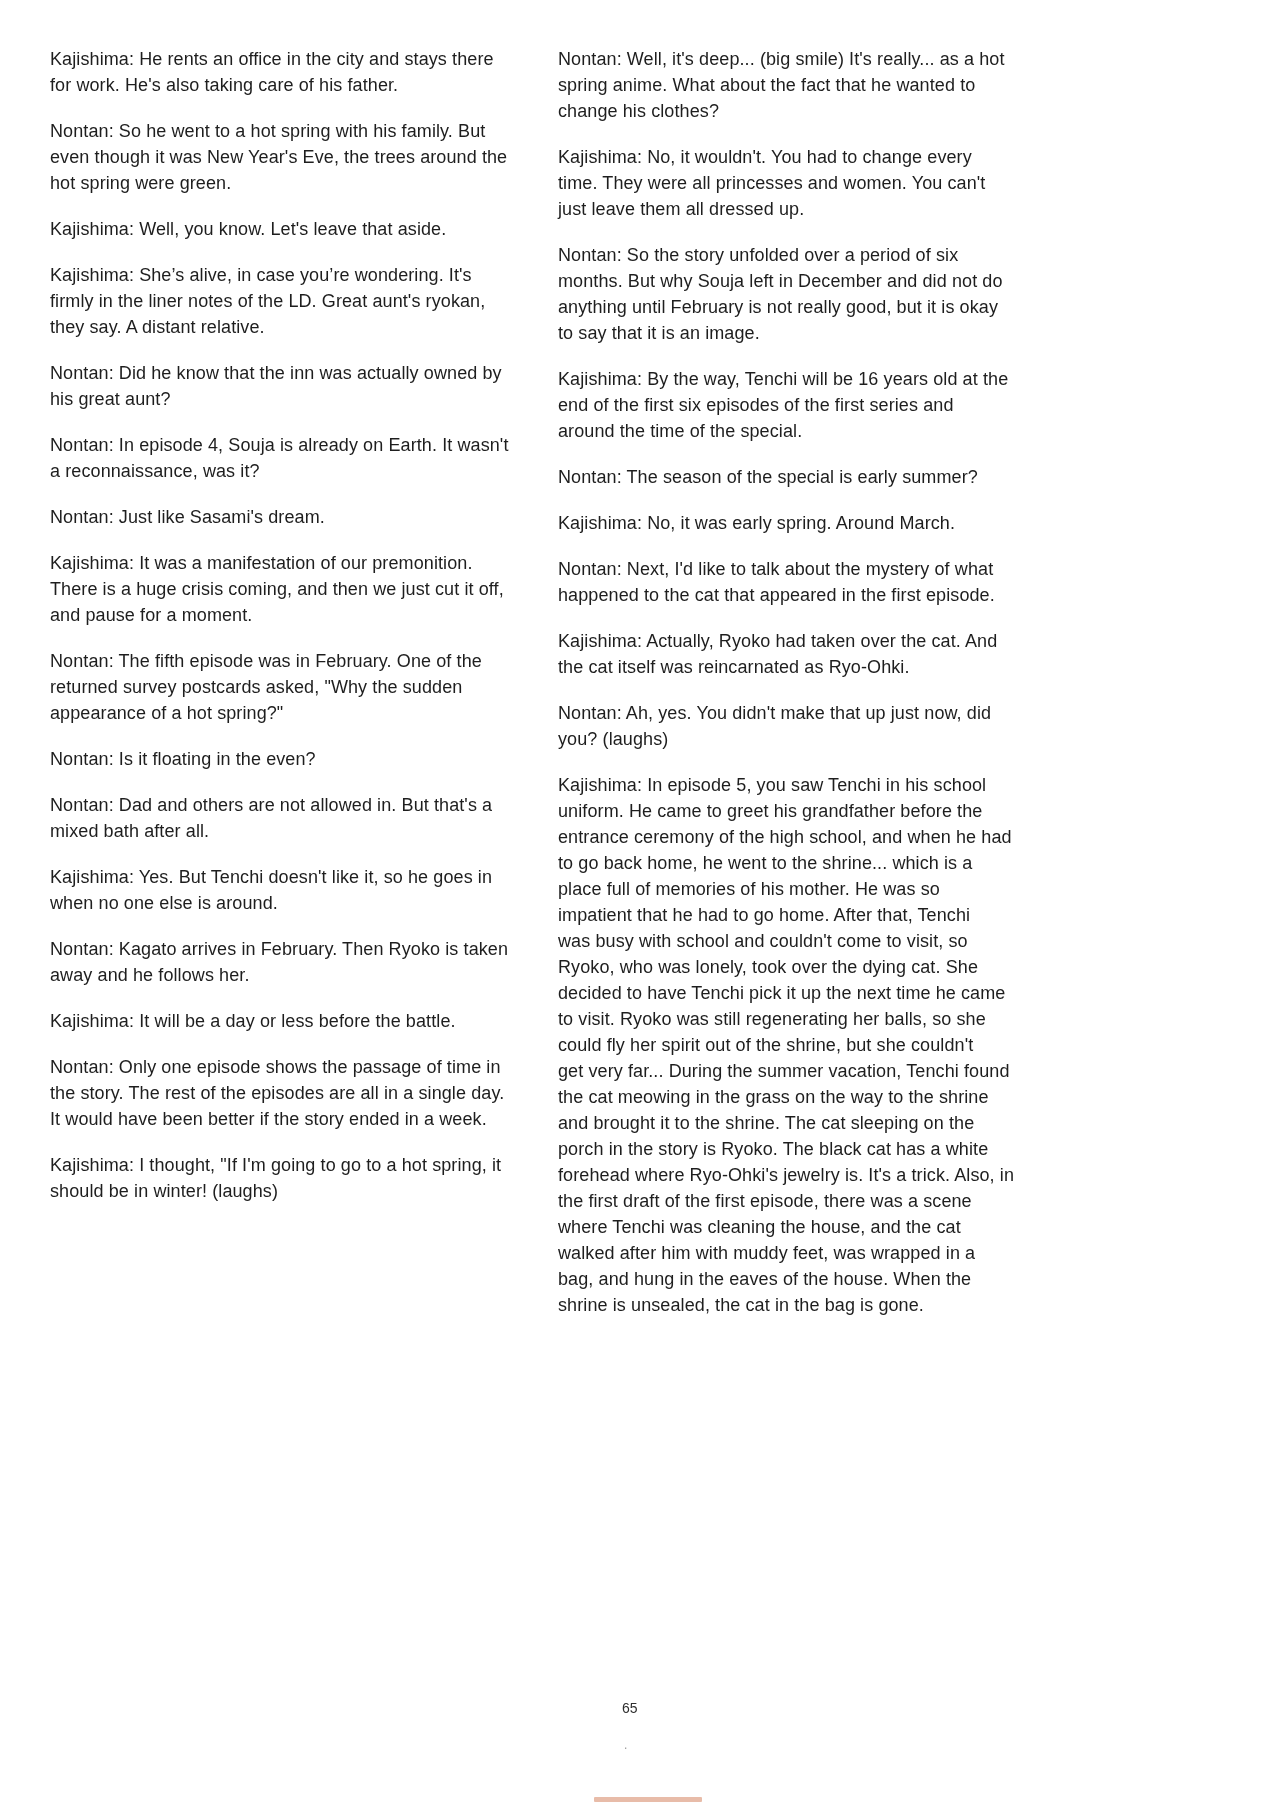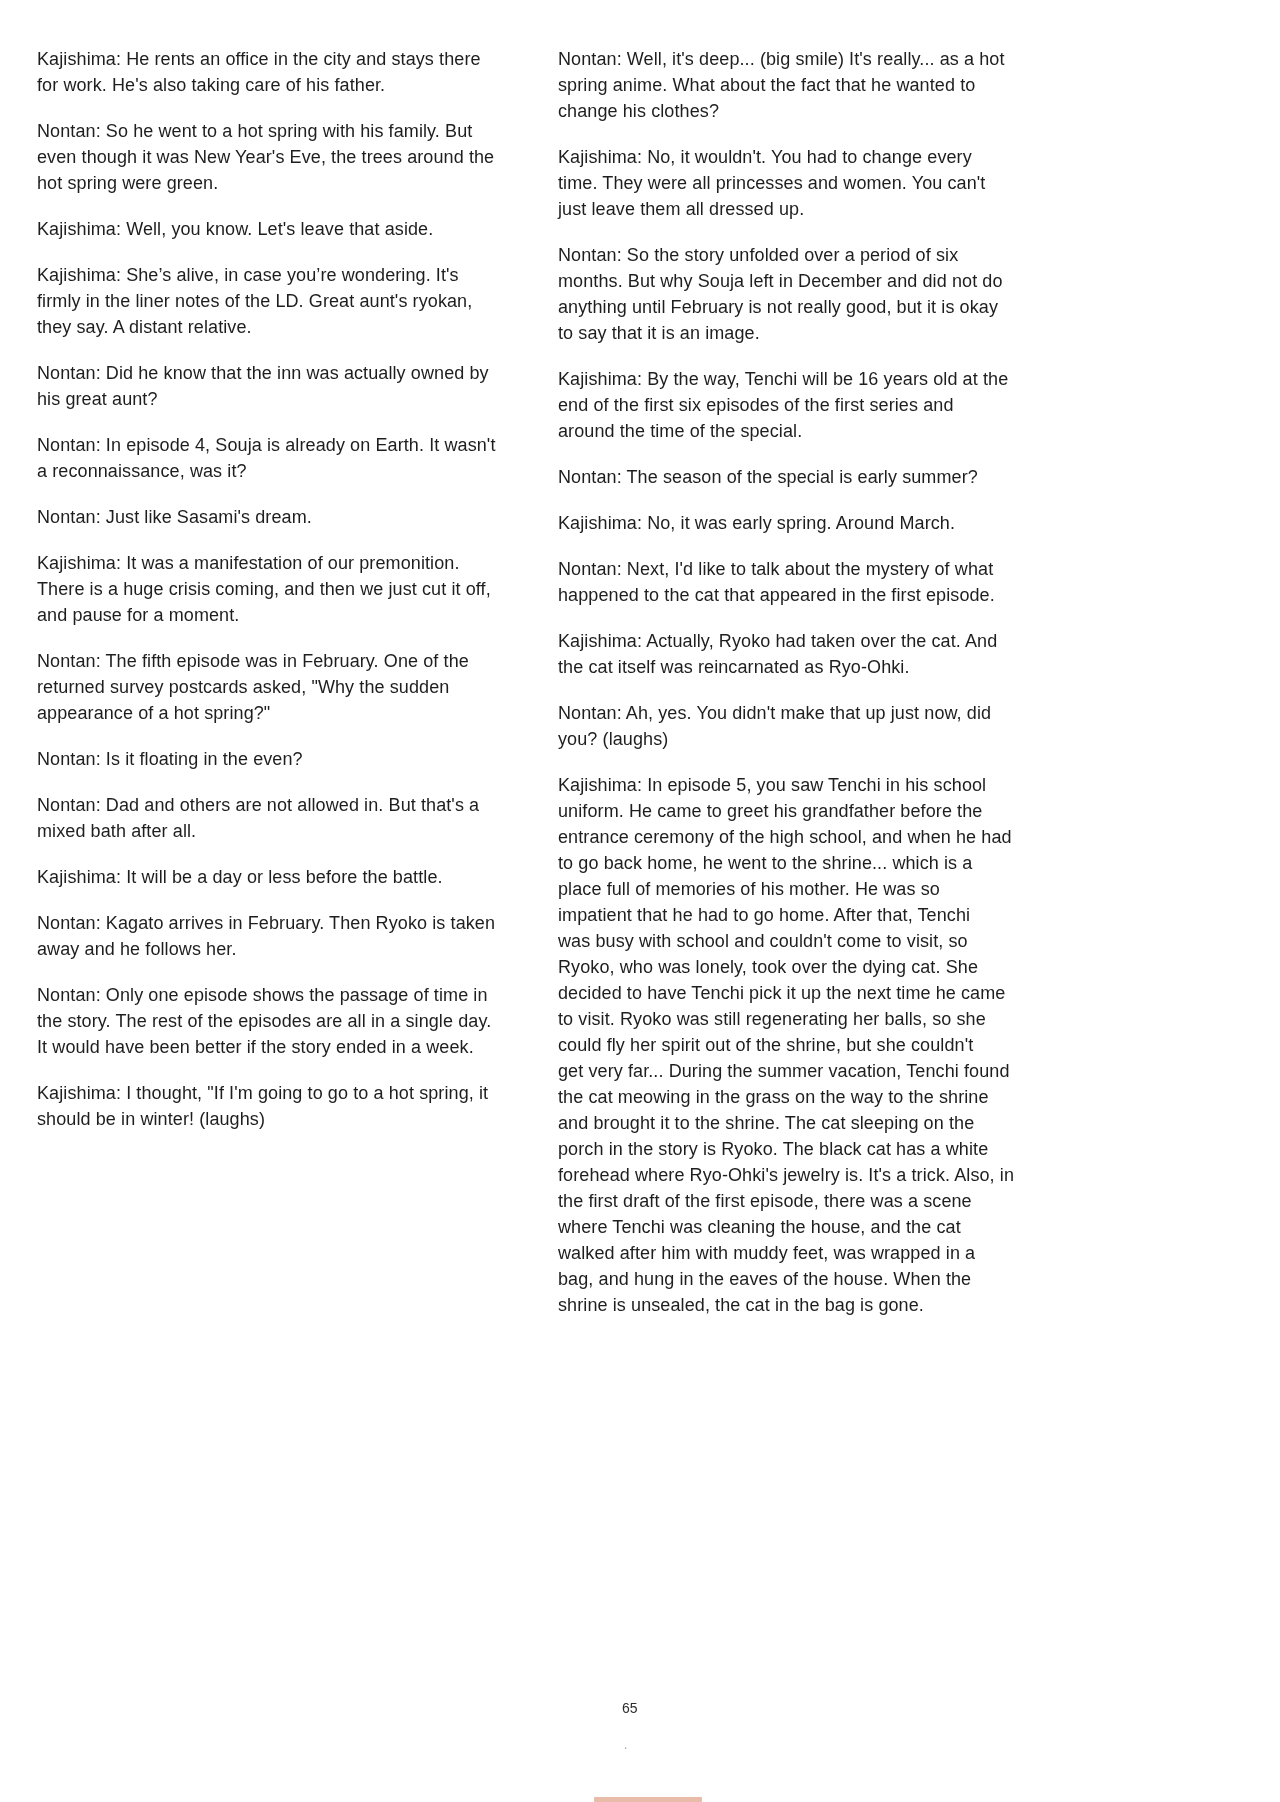--- a/index.html
+++ b/index.html
@@ -14,21 +14,21 @@
     background: #ffffff;
     overflow: hidden;
     font-family: "Liberation Sans", sans-serif;
     color: #1e1e1e;
   }
   .col {
     position: absolute;
     top: 46px;
     width: 540px;
   }
-  .col-left  { left: 37px;  }
+  .col-left  { left: 50px;  }
   .col-right { left: 558px; }
   .col p {
     margin: 0 0 20px 0;
     font-size: 18px;
     line-height: 26px;
     white-space: pre;
     letter-spacing: 0.1px;
   }
   .page-number {
     position: absolute;
@@ -76,23 +76,25 @@
     <p>Nontan: Just like Sasami's dream.</p>
     <p>Kajishima: It was a manifestation of our premonition.
 There is a huge crisis coming, and then we just cut it off,
 and pause for a moment.</p>
     <p>Nontan: The fifth episode was in February. One of the
 returned survey postcards asked, "Why the sudden
 appearance of a hot spring?"</p>
     <p>Nontan: Is it floating in the even?</p>
     <p>Nontan: Dad and others are not allowed in. But that's a
 mixed bath after all.</p>
-    <p>Kajishima: It will be a day or less before the battle.</p>
+    <p>Kajishima: Yes. But Tenchi doesn't like it, so he goes in
+when no one else is around.</p>
     <p>Nontan: Kagato arrives in February. Then Ryoko is taken
 away and he follows her.</p>
+    <p>Kajishima: It will be a day or less before the battle.</p>
     <p>Nontan: Only one episode shows the passage of time in
 the story. The rest of the episodes are all in a single day.
 It would have been better if the story ended in a week.</p>
     <p>Kajishima: I thought, "If I'm going to go to a hot spring, it
 should be in winter! (laughs)</p>
   </div>
 
   <div class="col col-right">
     <p>Nontan: Well, it's deep... (big smile) It's really... as a hot
 spring anime. What about the fact that he wanted to

